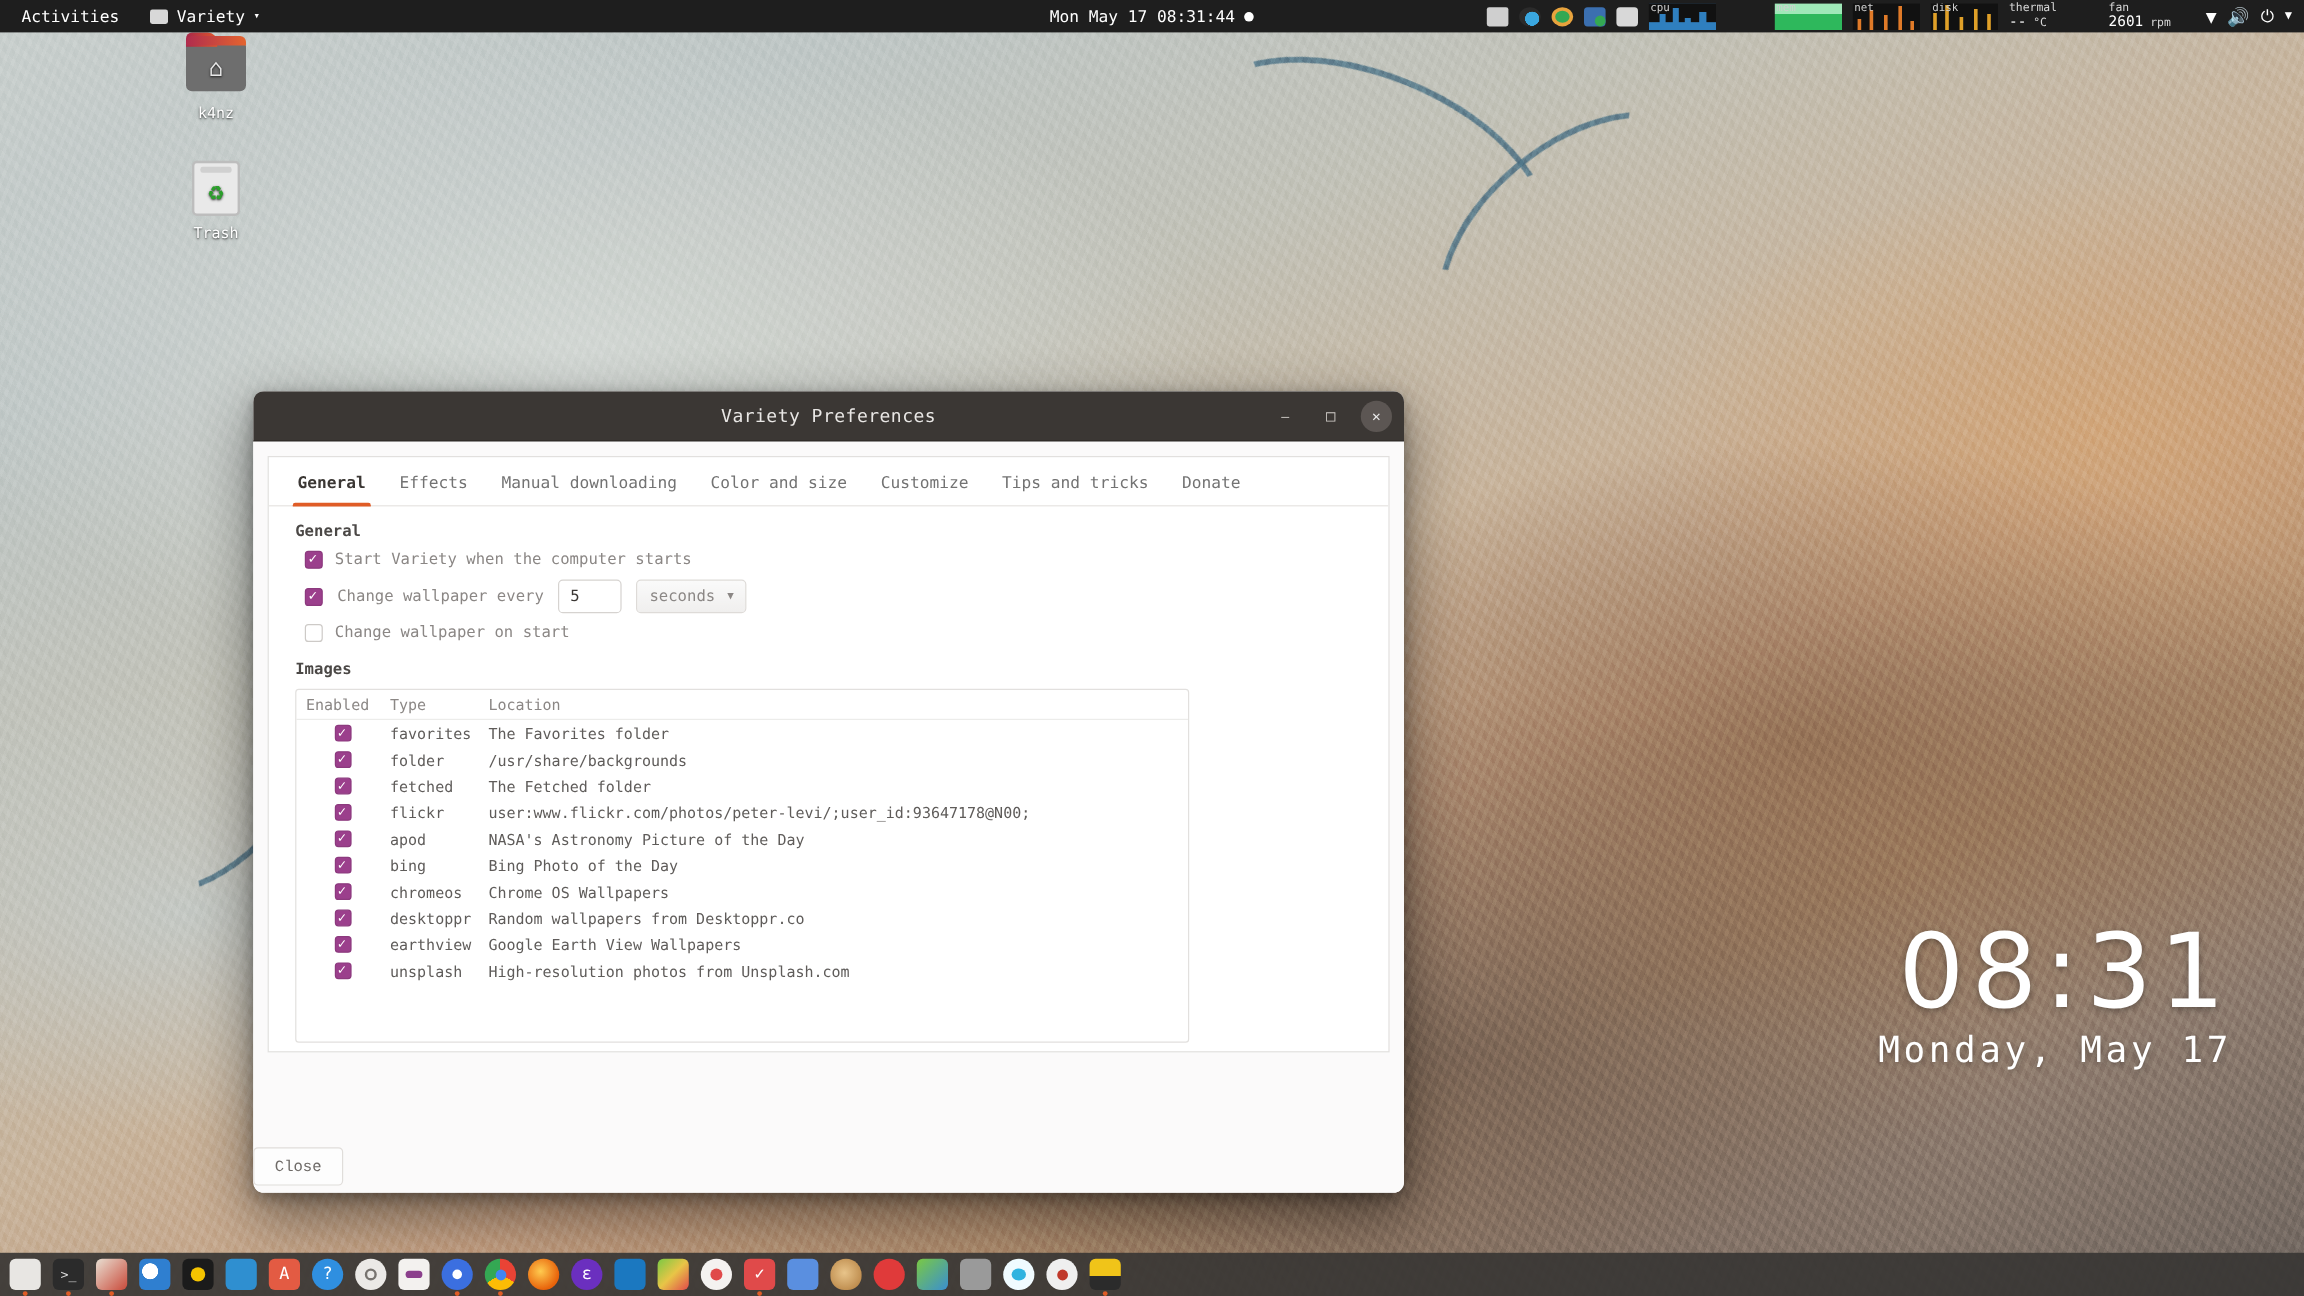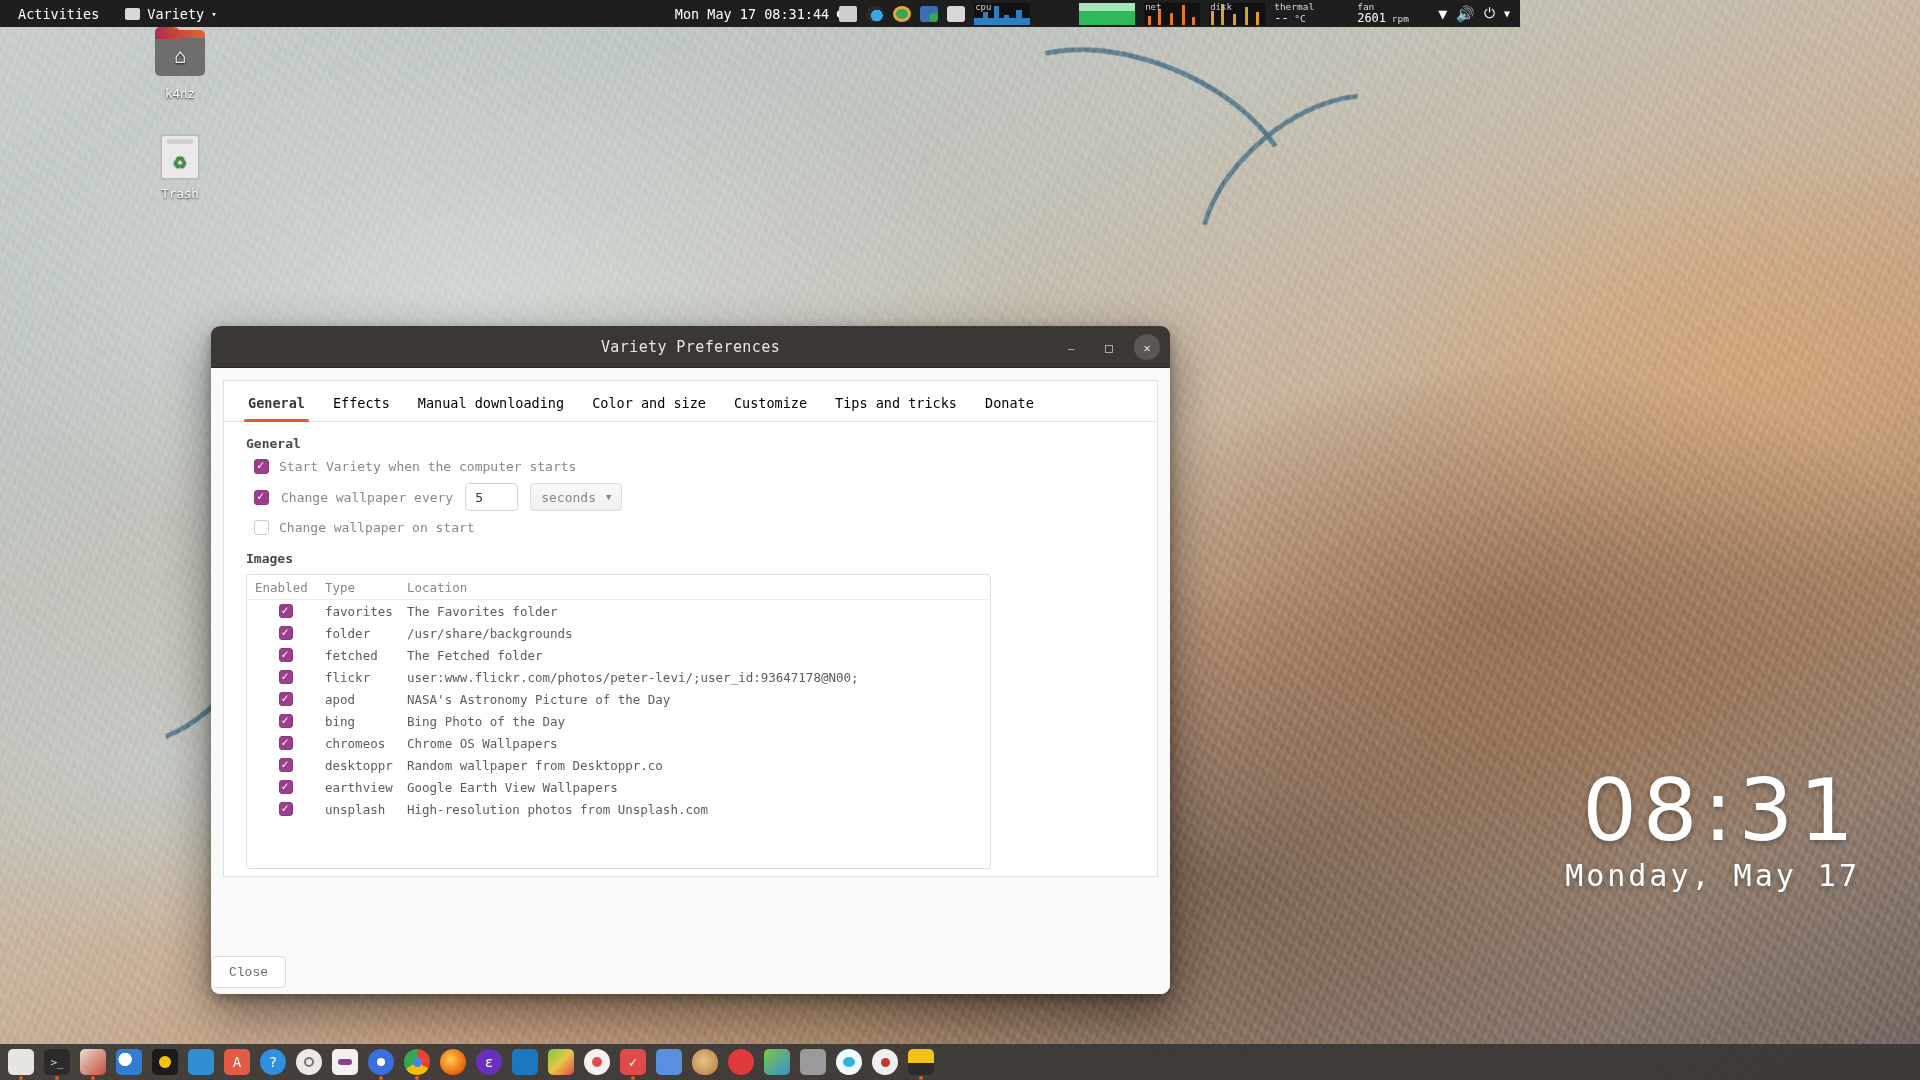--- a/index.html
+++ b/index.html
@@ -31,21 +31,21 @@
   }
   .river {
     position: absolute; border-radius: 50%;
     border: 5px solid rgba(74,112,132,0.75);
     border-color: rgba(74,112,132,0.8) transparent transparent transparent;
     filter: blur(0.4px);
   }
 
   
   #topbar {
-    position: absolute; top: 0; left: 0; width: 1520px; height: 27px;
+    position: absolute; top: 0; left: 0; width: 1920px; height: 27px;
     background: #1e1e1e; color: #ffffff;
     display: flex; align-items: center;
     font-size: 13.5px; z-index: 40;
   }
   #topbar .tb-left { display: flex; align-items: center; gap: 14px; padding-left: 12px; }
   .tb-item { padding: 2px 6px; white-space: nowrap; }
   .tb-center {
     position: absolute; left: 50%; transform: translateX(-50%);
     display: flex; align-items: center; gap: 8px; white-space: nowrap;
   }
@@ -135,21 +135,21 @@
 
   #winbody { background: #fbfafa; height: 626px; position: relative; padding: 12px 12px 0 12px; }
   #content-card {
     background: #ffffff; border: 1px solid #e2e0de; border-radius: 0;
     height: 497px; position: relative; overflow: hidden;
   }
 
   
   #tabs { display: flex; align-items: flex-end; height: 41px; border-bottom: 1px solid #e6e4e2; padding-left: 10px; }
   .tab {
-    font-size: 13.5px; color: #000000; padding: 0 14px 10px 14px; position: relative; white-space: nowrap;
+    font-size: 13.5px; color: #737373; padding: 0 14px 10px 14px; position: relative; white-space: nowrap;
   }
   .tab.active { color: #3b3734; font-weight: bold; }
   .tab.active:after {
     content: ""; position: absolute; left: 10px; right: 10px; bottom: -1px; height: 3px;
     background: #e05c26; border-radius: 2px 2px 0 0;
   }
 
   .section-title { font-size: 13px; color: #4b4846; font-weight: bold; margin: 14px 0 8px 22px; }
   .chk-row { display: flex; align-items: center; gap: 10px; margin: 0 0 9px 30px; font-size: 13px; color: #8b8785; }
   .cbox {
@@ -434,21 +434,21 @@
               <span class="cbox-sm"></span>
             </span>
           <span class="col-ty">chromeos</span>
           <span class="col-lo">Chrome OS Wallpapers</span>
         </div>
         <div class="lst-row">
           <span class="col-en">
               <span class="cbox-sm"></span>
             </span>
           <span class="col-ty">desktoppr</span>
-          <span class="col-lo">Random wallpaper from Desktoppr.co</span>
+          <span class="col-lo">Random wallpapers from Desktoppr.co</span>
         </div>
         <div class="lst-row">
           <span class="col-en">
               <span class="cbox-sm"></span>
             </span>
           <span class="col-ty">earthview</span>
           <span class="col-lo">Google Earth View Wallpapers</span>
         </div>
         <div class="lst-row">
           <span class="col-en">

